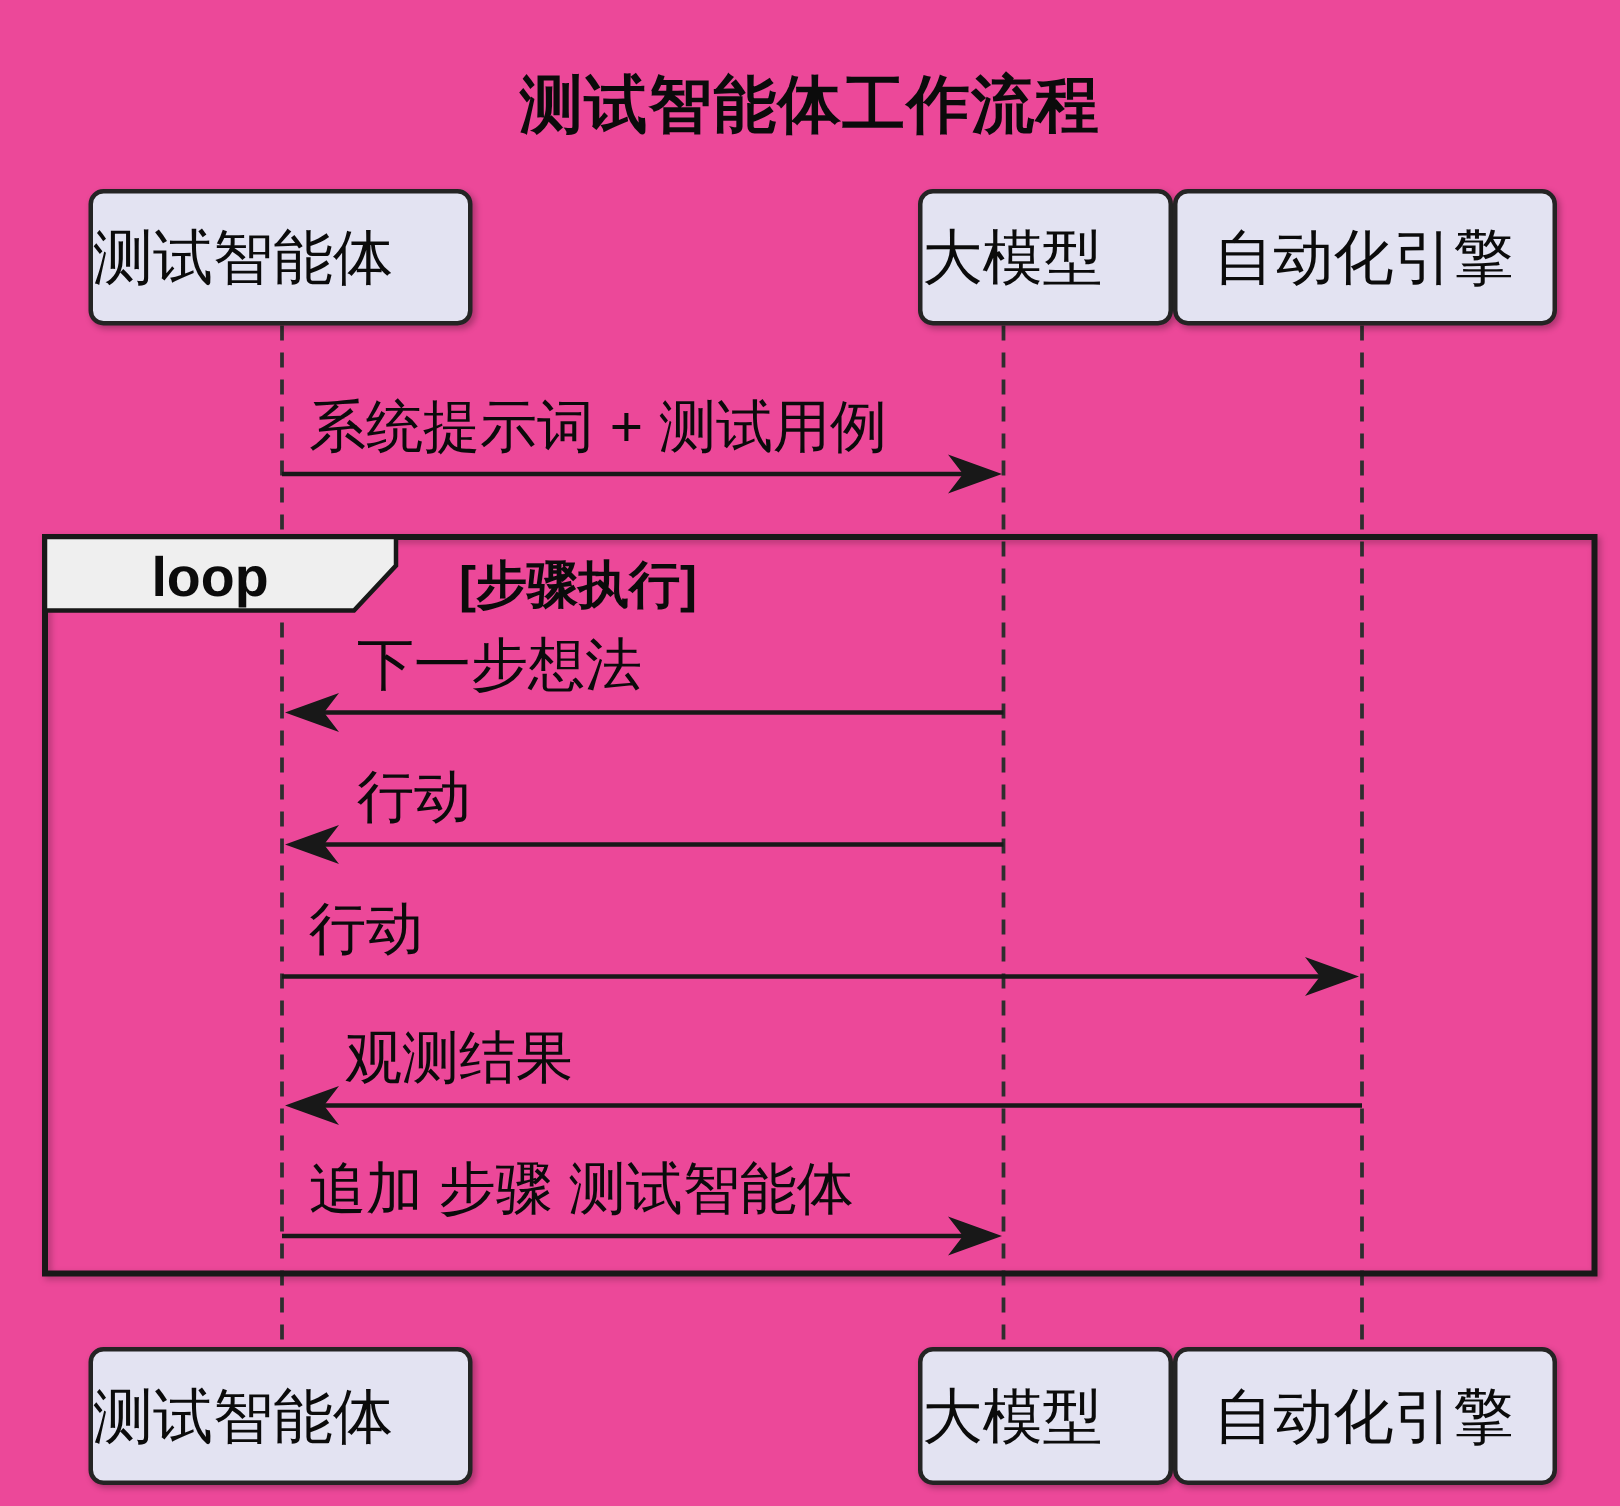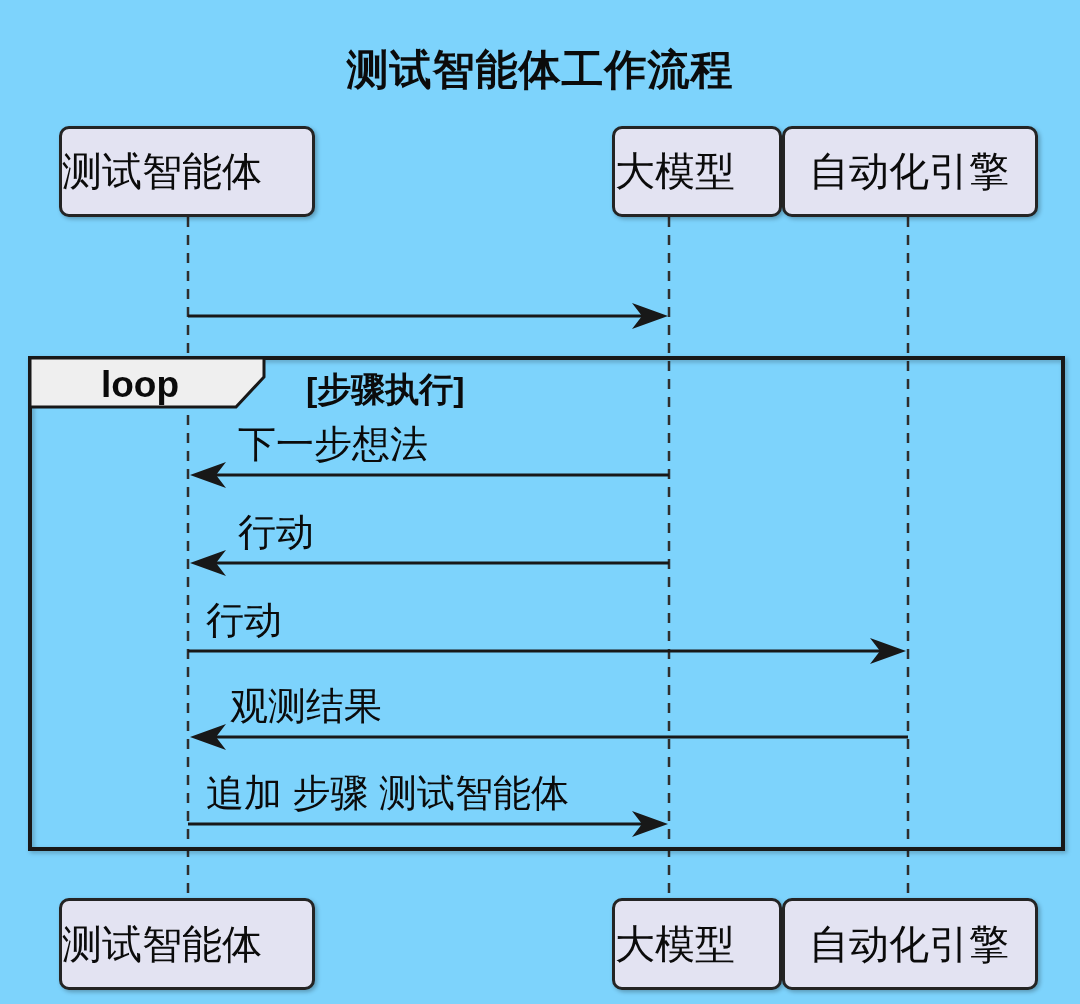--- a/index.html
+++ b/index.html
@@ -1,19 +1,19 @@
 <!DOCTYPE html>
 <html><head>
 <meta charset="utf-8">
 <style>
   html,body { margin:0; padding:0; background:#ffffff; }
   .canvas {
     position:relative;
     width:1080px; height:1004px;
-    background:#7dd3fc;
+    background:#ec4899;
     font-family:"Liberation Sans","DejaVu Sans",sans-serif;
     color:#111111;
     overflow:hidden;
   }
   .svg-layer { position:absolute; left:0; top:0; width:1080px; height:1004px; }
 
   .title {
     position:absolute; left:0; top:42px; width:1080px;
     text-align:center; font-size:42px; font-weight:700;
     letter-spacing:1px; color:#0b0b0b;
@@ -112,20 +112,21 @@
   <div class="pbox top p2">
     <span>大模型</span>
   </div>
   <div class="pbox top p3">
     <span>自动化引擎</span>
   </div>
 
   <div class="loop-label">loop</div>
   <div class="loop-cond">[步骤执行]</div>
 
+  <div class="msg m1">系统提示词 + 测试用例</div>
   <div class="msg m2">下一步想法</div>
   <div class="msg m3">行动</div>
   <div class="msg m4">行动</div>
   <div class="msg m5">观测结果</div>
   <div class="msg m6">追加 步骤 测试智能体</div>
 
   <div class="pbox bottom p1">
     <span>测试智能体</span>
   </div>
   <div class="pbox bottom p2">

